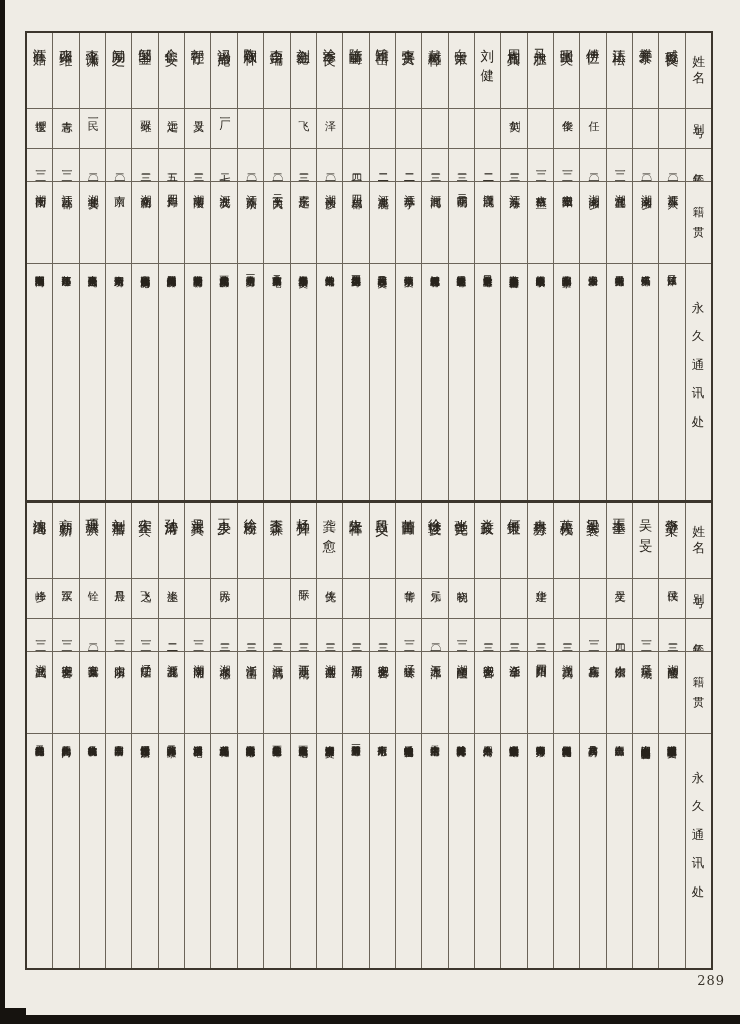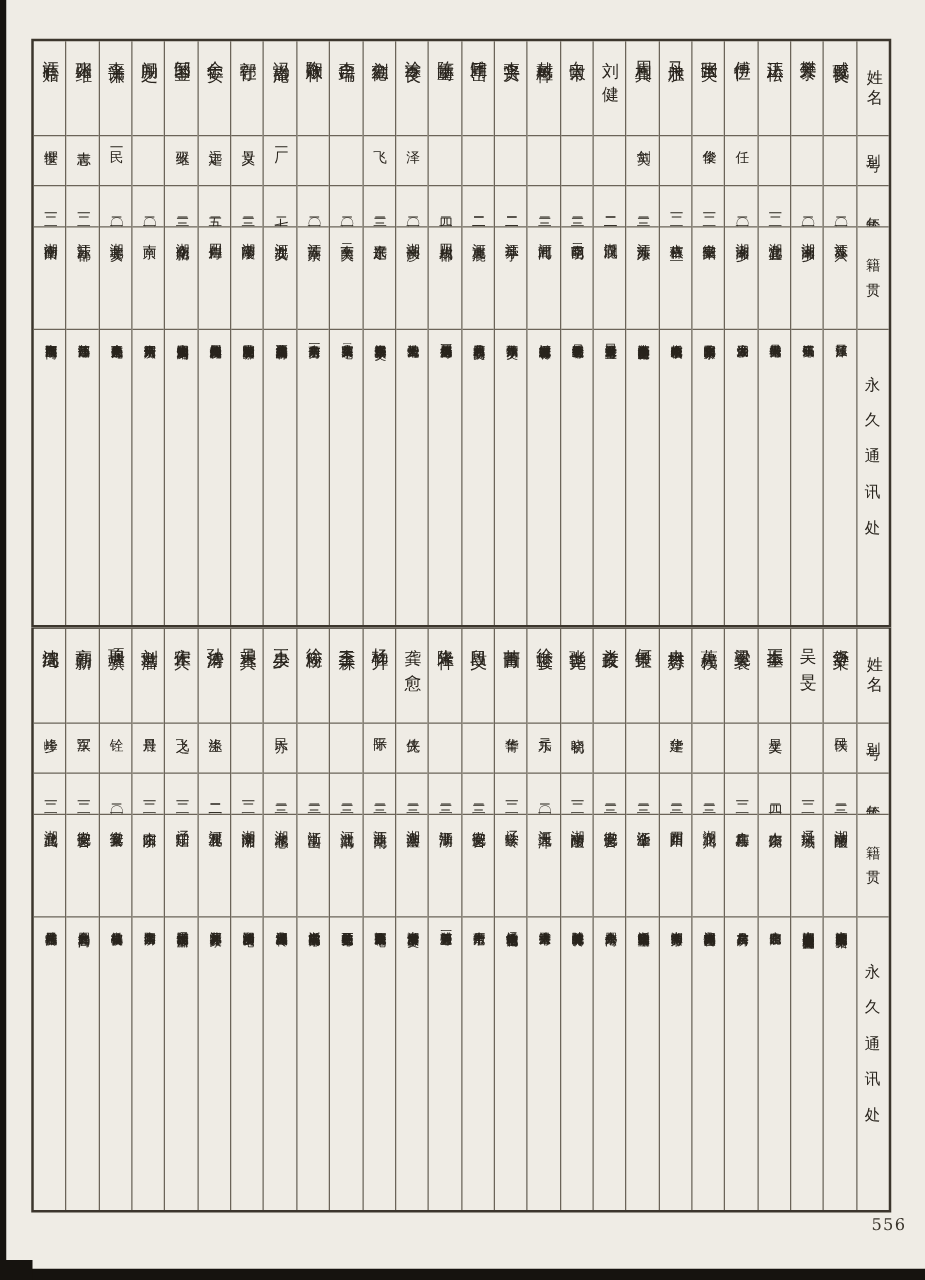--- a/index.html
+++ b/index.html
@@ -1001,18 +1001,18 @@
             </div>
     <div class="cell c-addr">
               <span class="vtext">武昌东卷棚二号沈振转</span>
             </div>
   </div>
 </div>
     </section>
 
   </div>
 
-  <div class="page-number">556</div>
+  <div class="page-number">289</div>
 
   <div class="edge-left"></div>
   <div class="edge-bottom"></div>
   <div class="edge-corner"></div>
 </div>
 
 </body></html>

